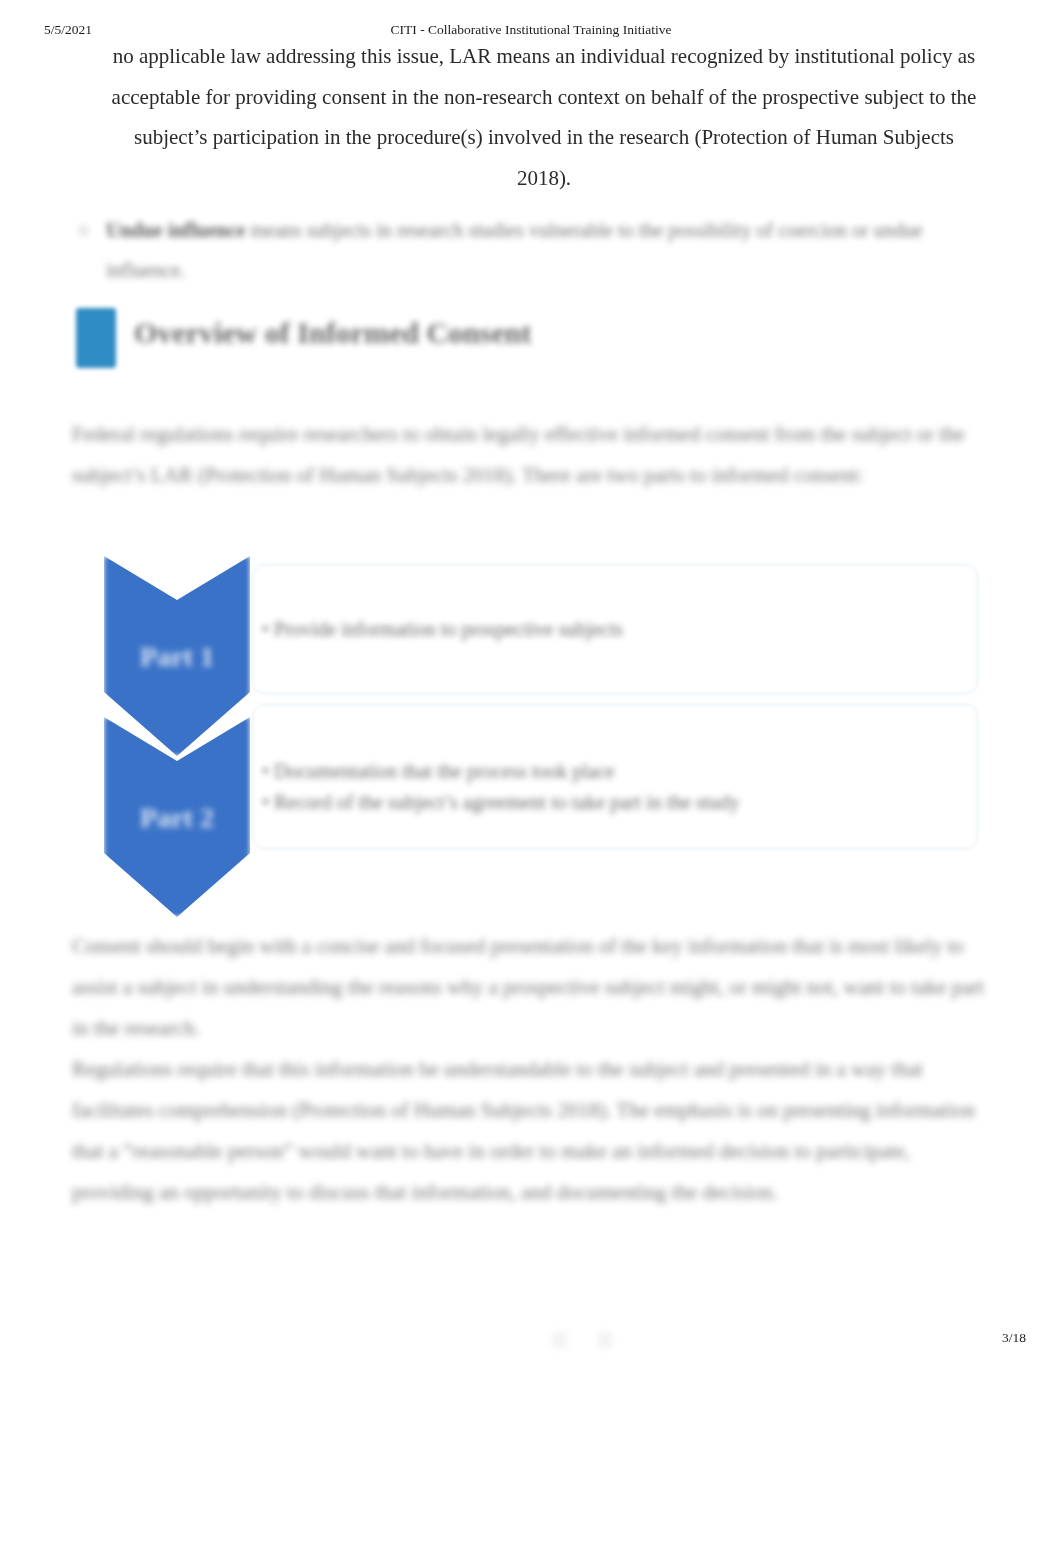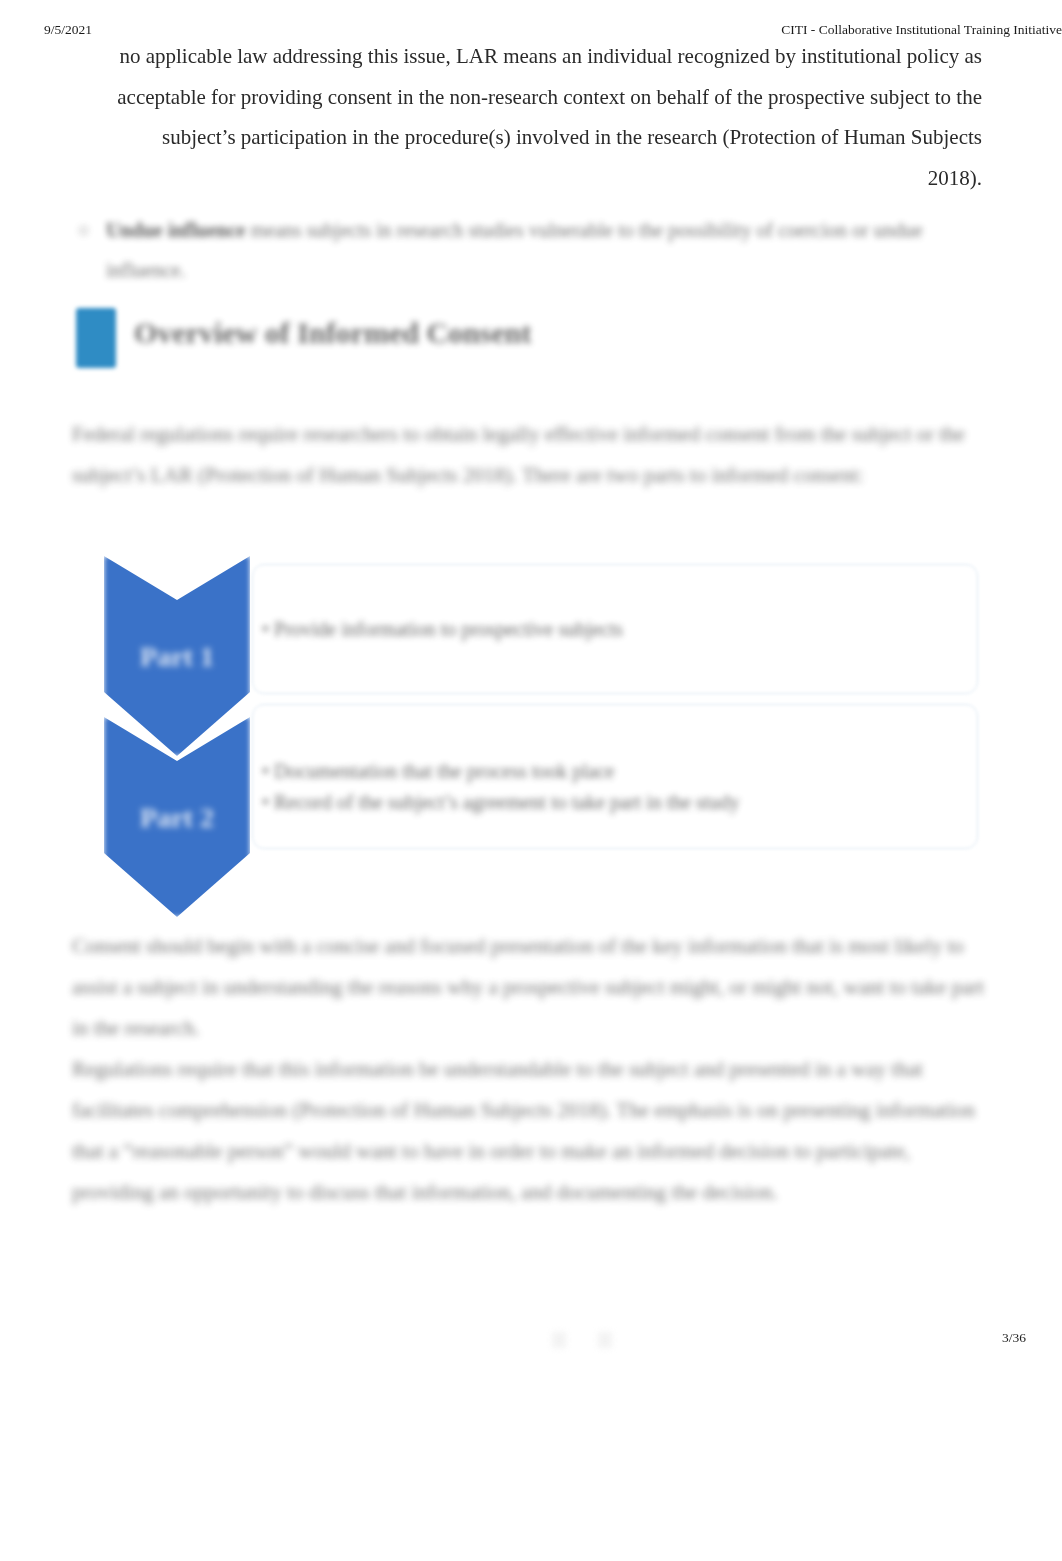--- a/index.html
+++ b/index.html
@@ -31,41 +31,41 @@
     top: 0;
     font-size: 13.5px;
     color: #1a1a1a;
     white-space: nowrap;
   }
   .print-title {
     position: absolute;
     left: 0;
     top: 0;
     width: 1062px;
-    text-align: right;
+    text-align: center;
     font-size: 13.5px;
     color: #1a1a1a;
     white-space: nowrap;
   }
 
   
   .content {
     position: absolute;
     left: 0;
     top: 36px;
     width: 1062px;
   }
 
   .lead-para {
     margin: 0;
     padding: 0 80px 0 106px;
     font-size: 21px;
     line-height: 40.5px;
     color: #2a2a2a;
-    text-align: right;
+    text-align: center;
   }
 
   
   .bullet-row {
     position: relative;
     margin: 12px 0 0 0;
     padding: 0 90px 0 106px;
     font-size: 20px;
     line-height: 40px;
     color: #3f3f3f;
@@ -223,21 +223,21 @@
   }
   .smudge-a { left: 552px; }
   .smudge-b { left: 598px; }
 </style>
 </head>
 <body>
 
 <div class="page">
 
   <div class="print-header">
-    <div class="print-date">9/5/2021</div>
+    <div class="print-date">5/5/2021</div>
     <div class="print-title">CITI - Collaborative Institutional Training Initiative</div>
   </div>
 
   <div class="content">
 
     <p class="lead-para">no applicable law addressing this issue, LAR means an individual recognized by institutional policy as acceptable for providing consent in the non-research context on behalf of the prospective subject to the subject’s participation in the procedure(s) involved in the research (Protection of Human Subjects 2018).</p>
 
     <div class="bullet-row">
       <span class="bullet-marker">○</span>
       <span class="bullet-term">Undue influence</span><span> means subjects in research studies vulnerable to the possibility of coercion or undue influence.</span>
@@ -273,16 +273,16 @@
 
     <p class="blur-para p-consent">Consent should begin with a concise and focused presentation of the key information that is most likely to assist a subject in understanding the reasons why a prospective subject might, or might not, want to take part in the research.</p>
 
     <p class="blur-para p-regs">Regulations require that this information be understandable to the subject and presented in a way that facilitates comprehension (Protection of Human Subjects 2018). The emphasis is on presenting information that a “reasonable person” would want to have in order to make an informed decision to participate, providing an opportunity to discuss that information, and documenting the decision.</p>
 
   </div>
 
   <div class="print-footer">
     <div class="footer-smudge smudge-a"></div>
     <div class="footer-smudge smudge-b"></div>
-    <div class="footer-page">3/36</div>
+    <div class="footer-page">3/18</div>
   </div>
 
 </div>
 
 </body></html>

